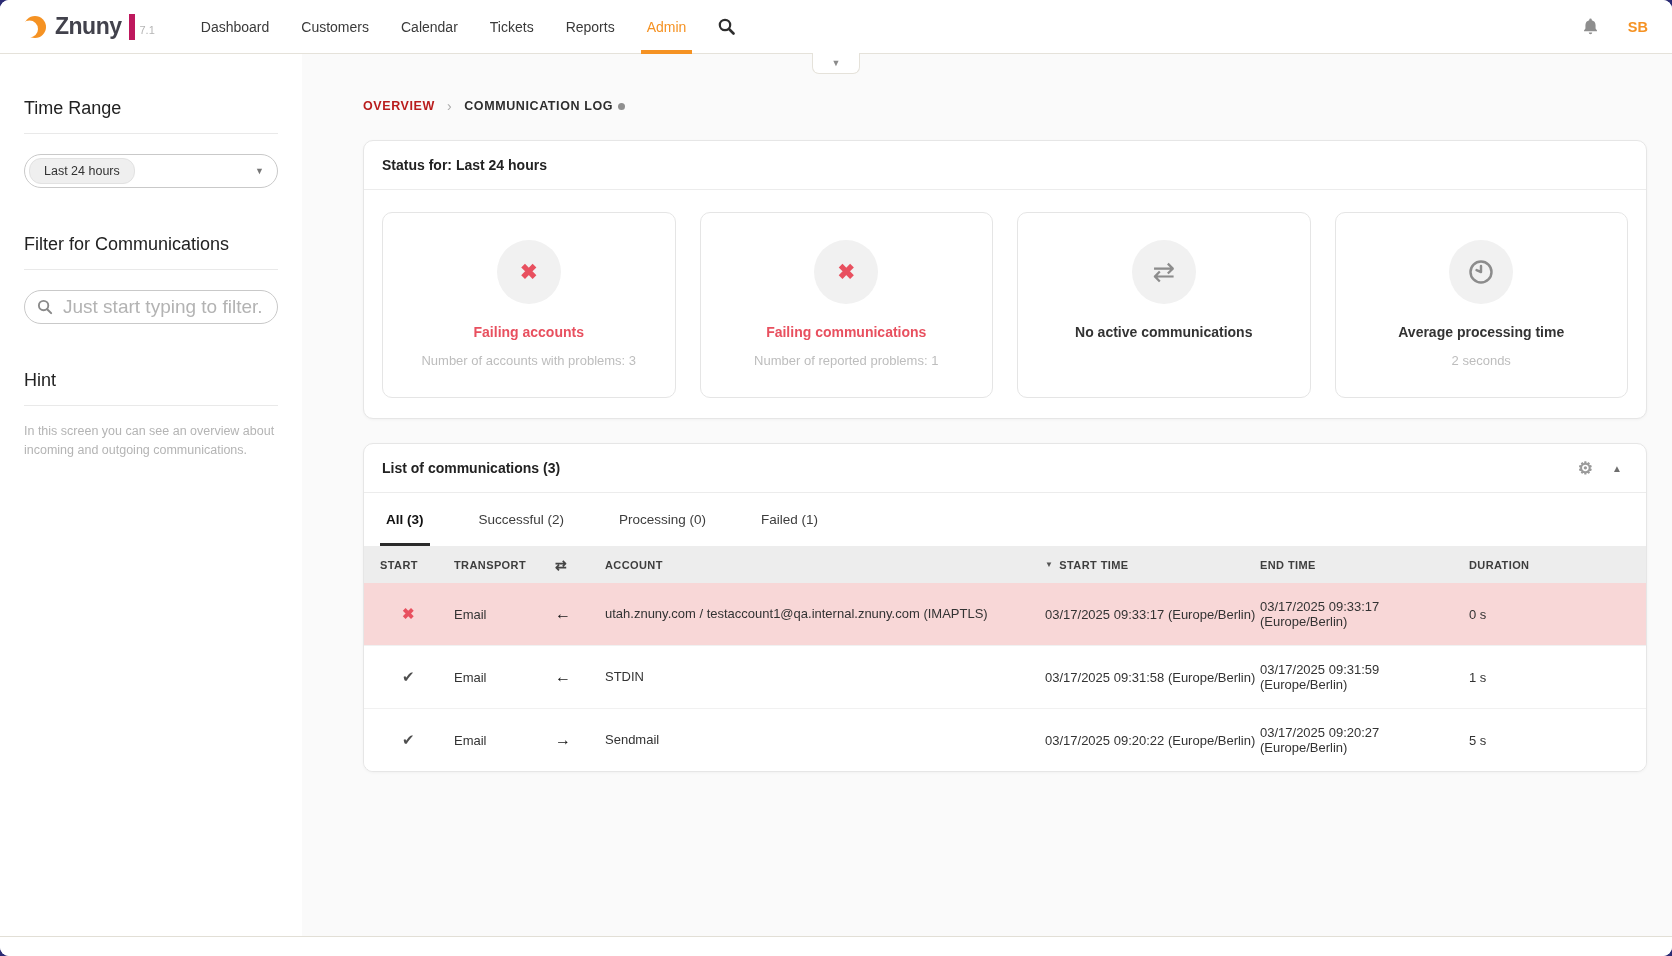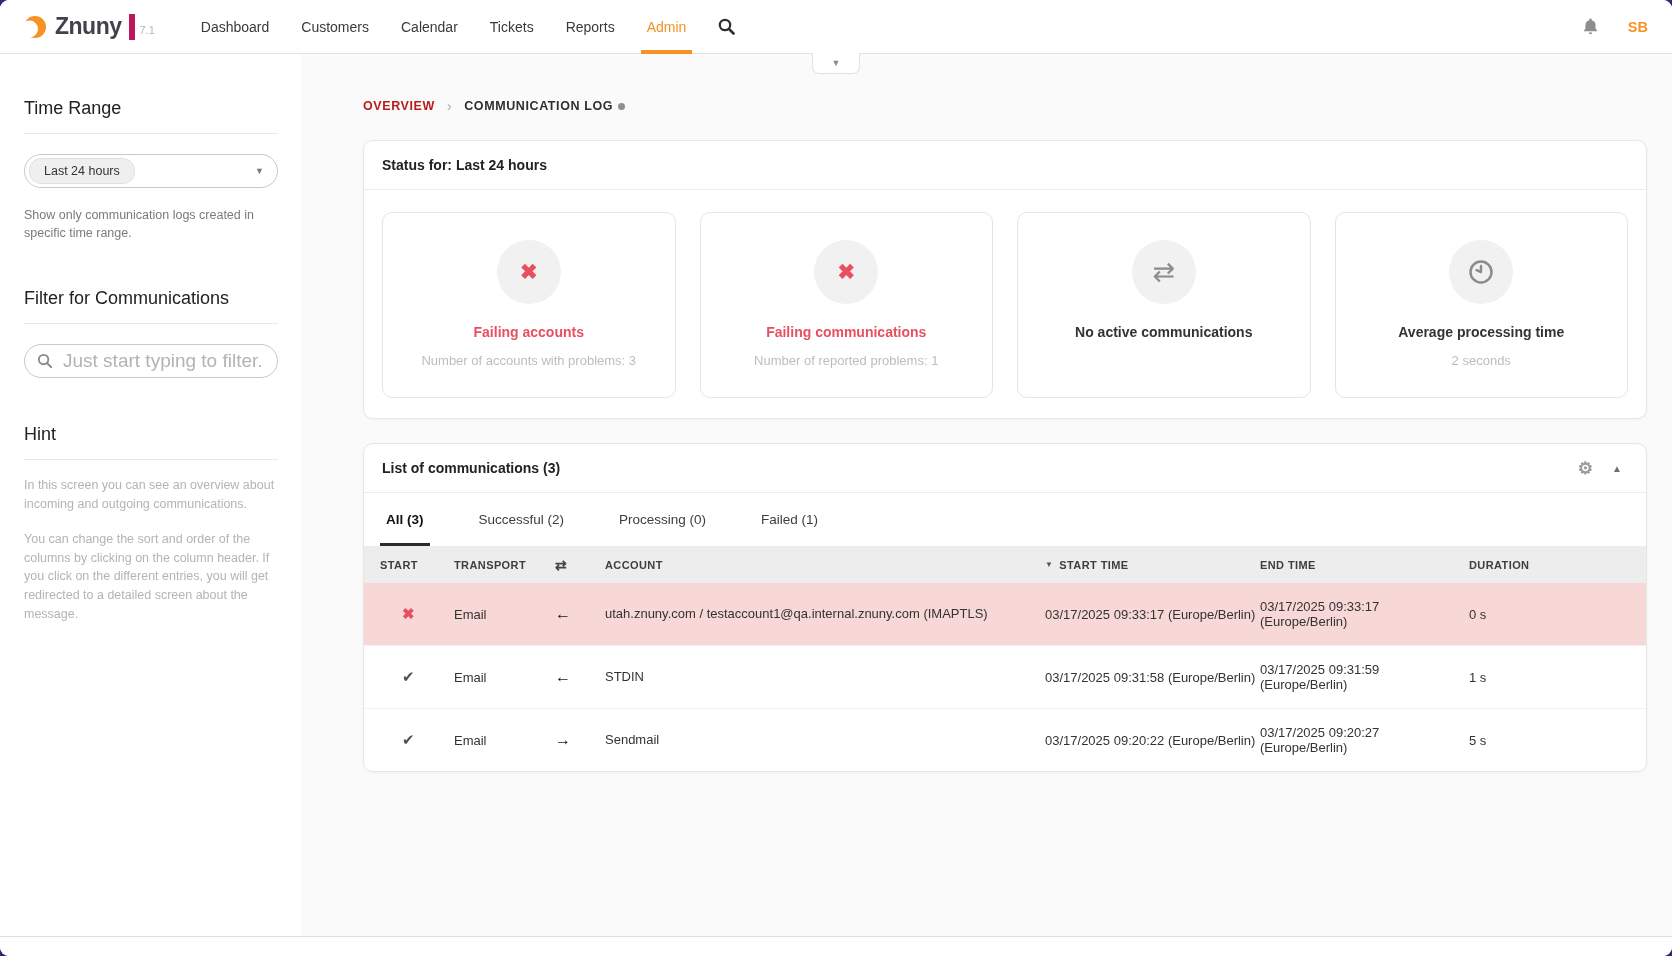--- a/index.html
+++ b/index.html
@@ -151,40 +151,38 @@
   <div class="main">
 
     <aside class="sidebar">
       <section class="side-section">
         <h2 class="side-title">Time Range</h2>
         <div class="side-divider"></div>
         <div class="time-dropdown">
           <span class="time-chip">Last 24 hours</span>
           <span class="dd-caret">▼</span>
         </div>
-        <p class="side-help">Show only communication logs created in specific time range.</p>
       </section>
 
       <section class="side-section">
         <h2 class="side-title">Filter for Communications</h2>
         <div class="side-divider"></div>
         <div class="filter-box">
           <svg class="filter-mag" width="16" height="16" viewBox="0 0 17 17">
             <circle cx="7" cy="7" r="5" fill="none" stroke="#8a8a8a" stroke-width="2"></circle>
             <line x1="10.8" y1="10.8" x2="15" y2="15" stroke="#8a8a8a" stroke-width="2.2" stroke-linecap="round"></line>
           </svg>
           <input class="filter-input" type="text" placeholder="Just start typing to filter..." style="">
         </div>
       </section>
 
       <section class="side-section">
         <h2 class="side-title">Hint</h2>
         <div class="side-divider"></div>
         <p class="hint-p">In this screen you can see an overview about incoming and outgoing communications.</p>
-        <p class="hint-p">You can change the sort and order of the columns by clicking on the column header. If you click on the different entries, you will get redirected to a detailed screen about the message.</p>
       </section>
     </aside>
 
     <main class="content">
 
       <div class="breadcrumb">
         <span class="bc-parent">OVERVIEW</span>
         <span class="bc-sep">›</span>
         <span class="bc-current">
           <span>COMMUNICATION LOG</span>

